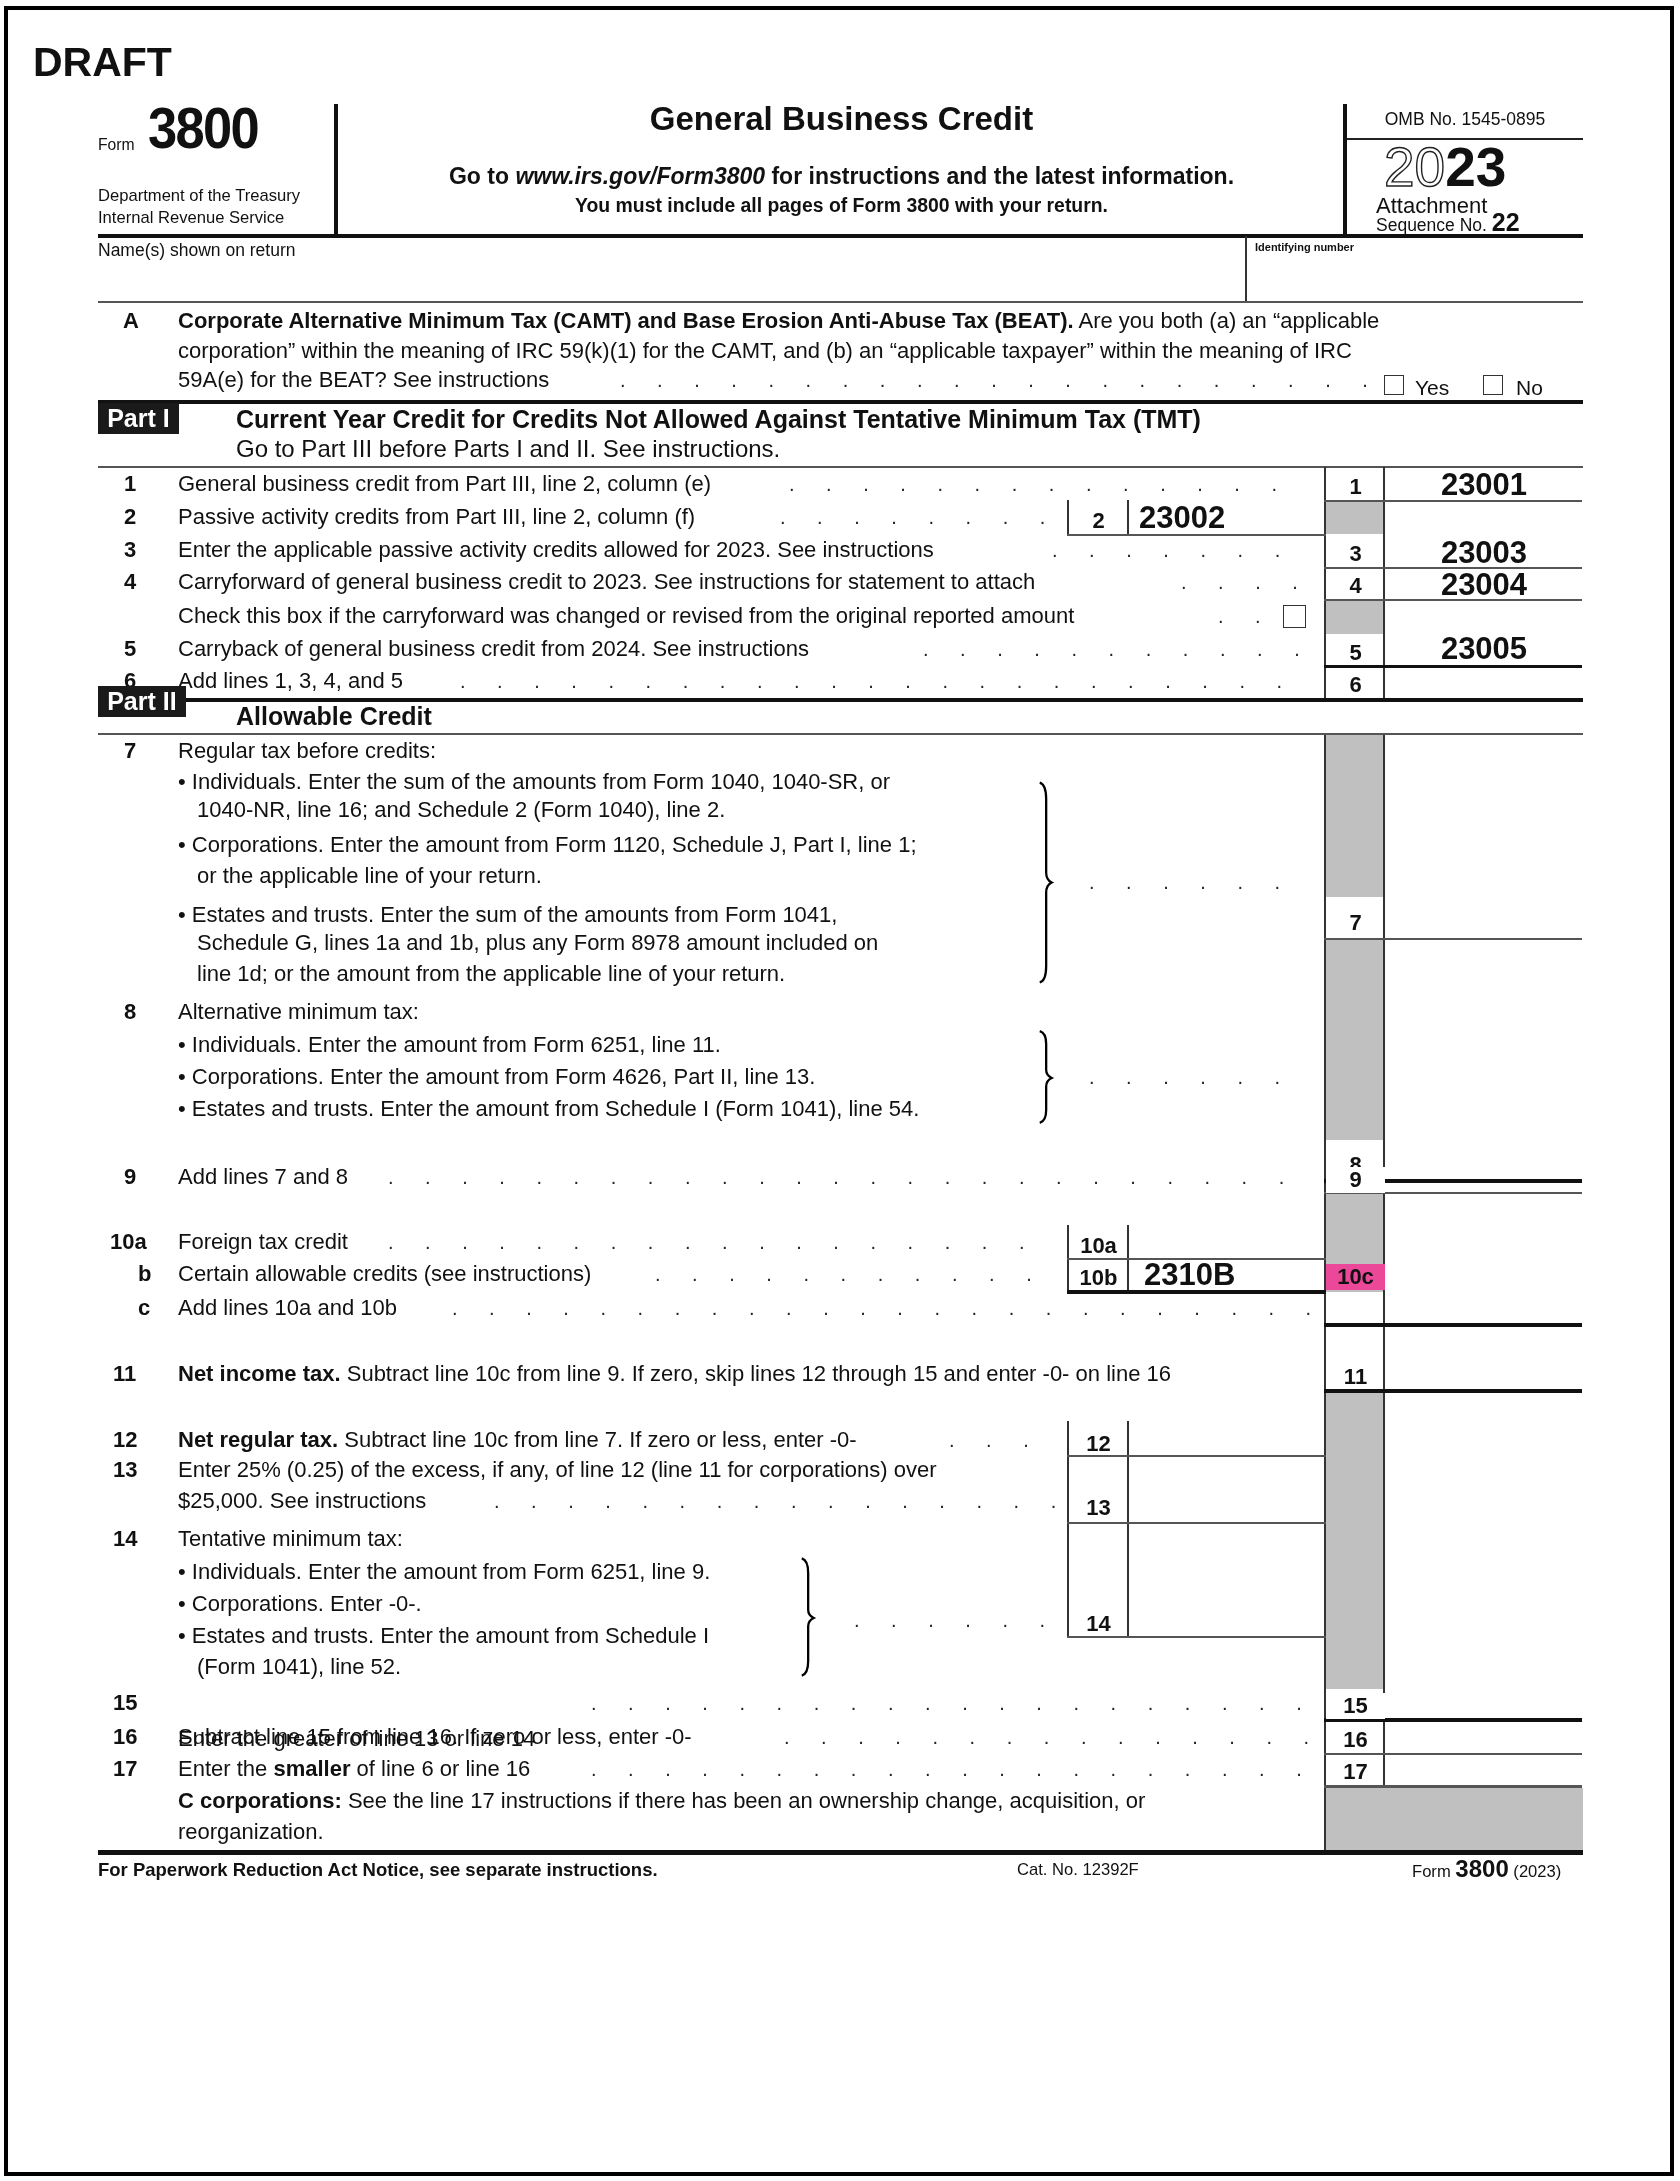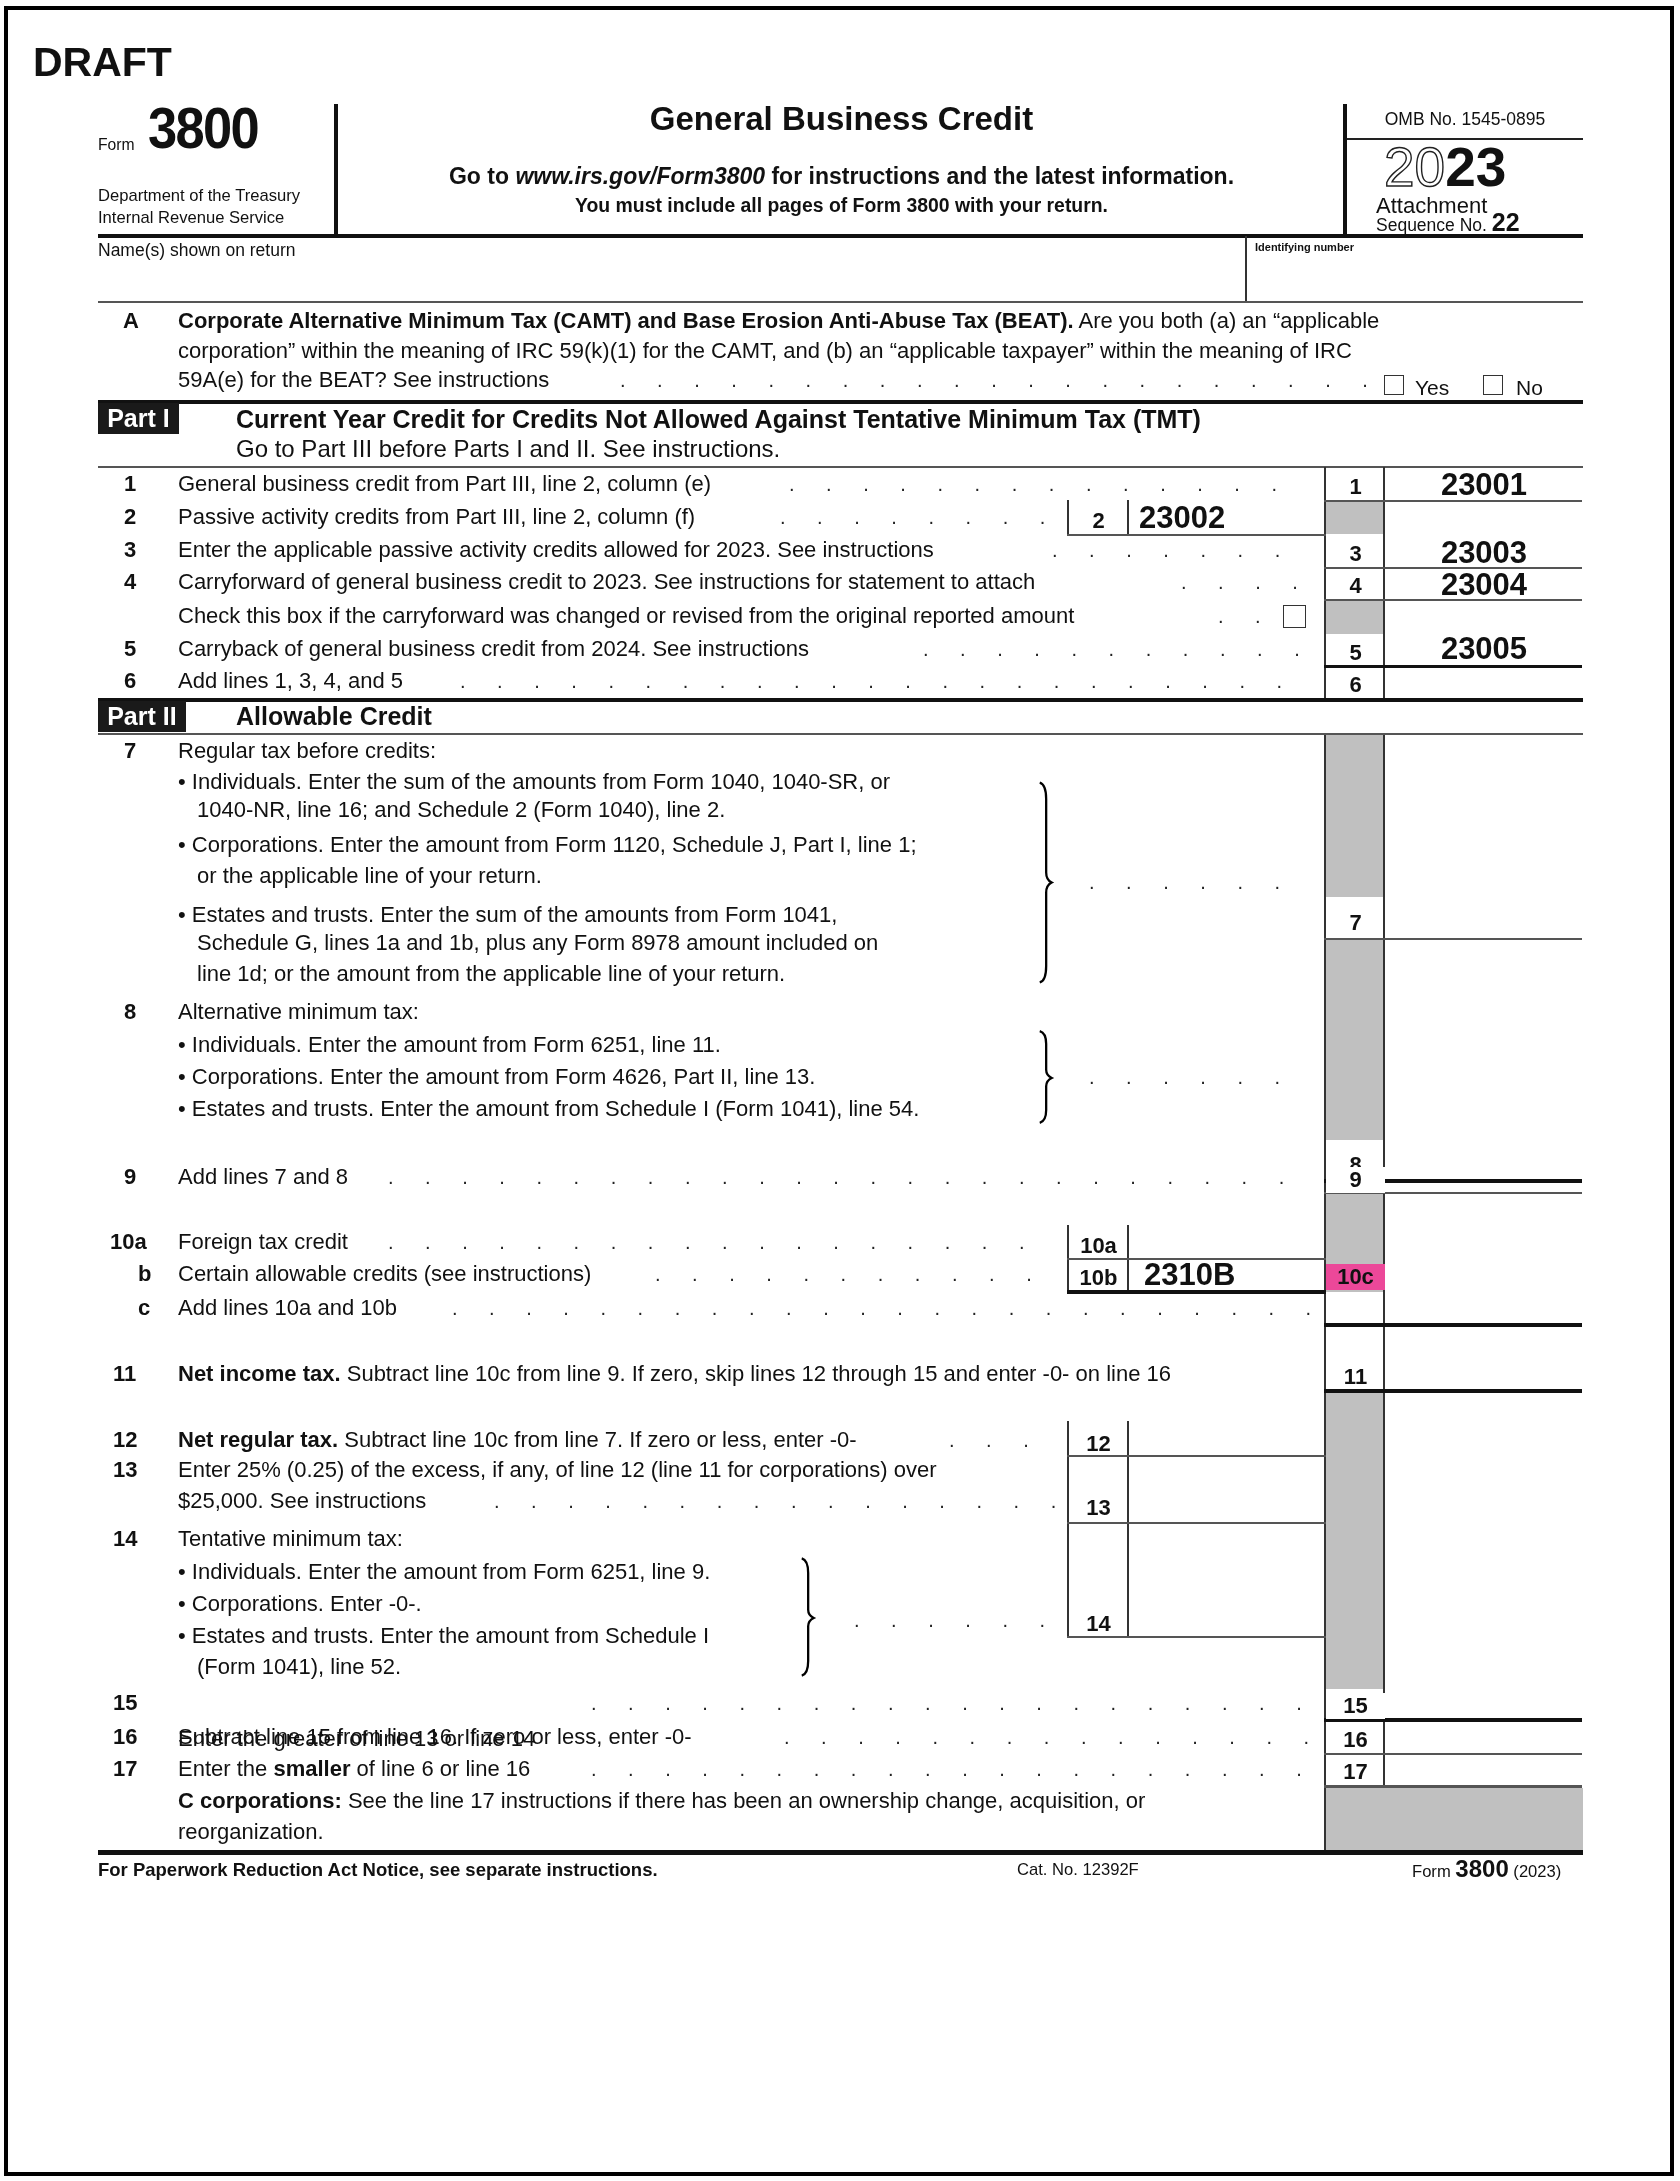--- a/index.html
+++ b/index.html
@@ -123,21 +123,21 @@
 <div class="numc" style="left:1326px;top:640px;">5</div>
 <div class="amt" style="left:1385px;width:198px;top:631px;">23005</div>
 
 <div class="t ln" style="left:124px;top:670px;">6</div>
 <div class="t tx" style="left:178px;top:670px;">Add lines 1, 3, 4, and 5</div>
 <div class="dots" style="left:460px;top:670px;width:851px;">. . . . . . . . . . . . . . . . . . . . . . . . . . . . . . .</div>
 <div class="numc" style="left:1326px;top:672px;">6</div>
 <div class="amt" style="left:1385px;width:198px;top:666px;"></div>
 
 <div class="hl" style="left:98px;top:698px;width:1485px;height:3.7px;background:#111;"></div>
-<div class="partbox" style="left:98px;top:701px;height:31px;">Part II</div>
+<div class="partbox" style="left:98px;top:686px;height:31px;">Part II</div>
 <div class="t b" style="left:236px;top:704px;font-size:25px;">Allowable Credit</div>
 <div class="hl" style="left:98px;top:733px;width:1485px;height:1.8px;background:#555;"></div>
 
 <div class="vl" style="left:1324px;top:735px;width:1.8px;height:1119px;"></div>
 <div class="vl" style="left:1383px;top:735px;width:1.8px;height:1119px;"></div>
 
 <div class="gray" style="left:1326px;top:735px;width:57px;height:162px;"></div>
 <div class="gray" style="left:1326px;top:939px;width:57px;height:201px;"></div>
 <div class="gray" style="left:1326px;top:1181px;width:57px;height:83px;"></div>
 <div class="gray" style="left:1326px;top:1194px;width:57px;height:98px;"></div>

